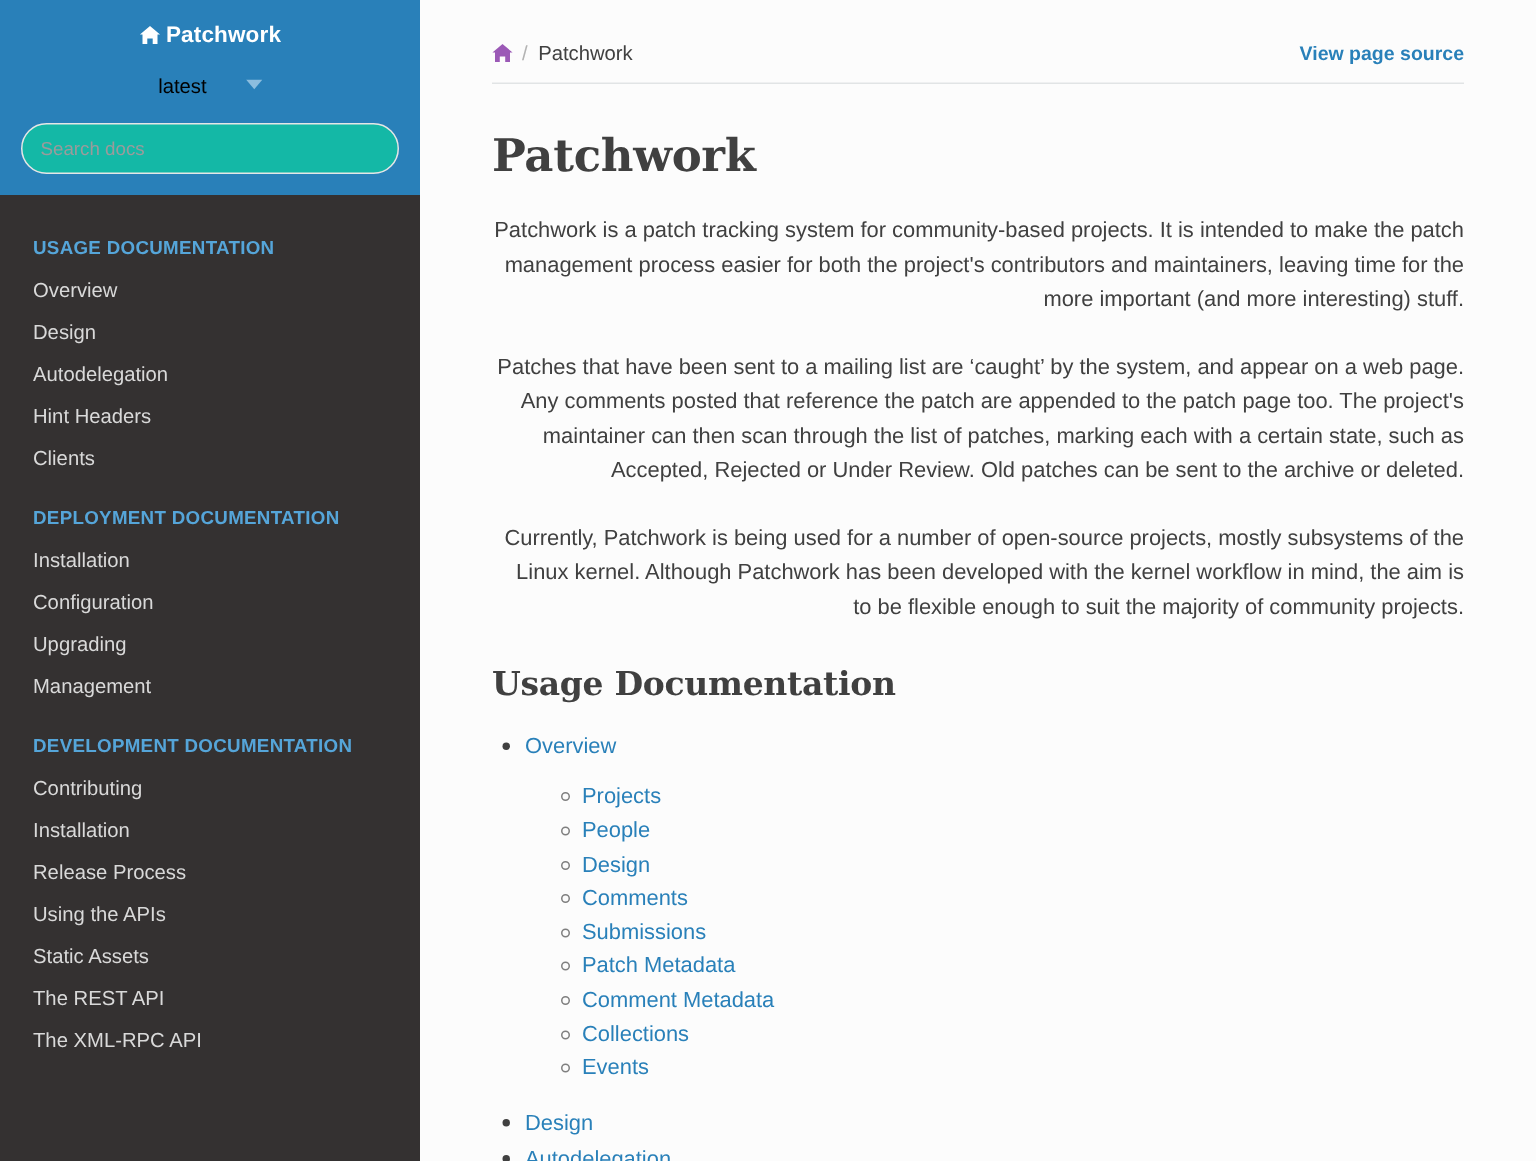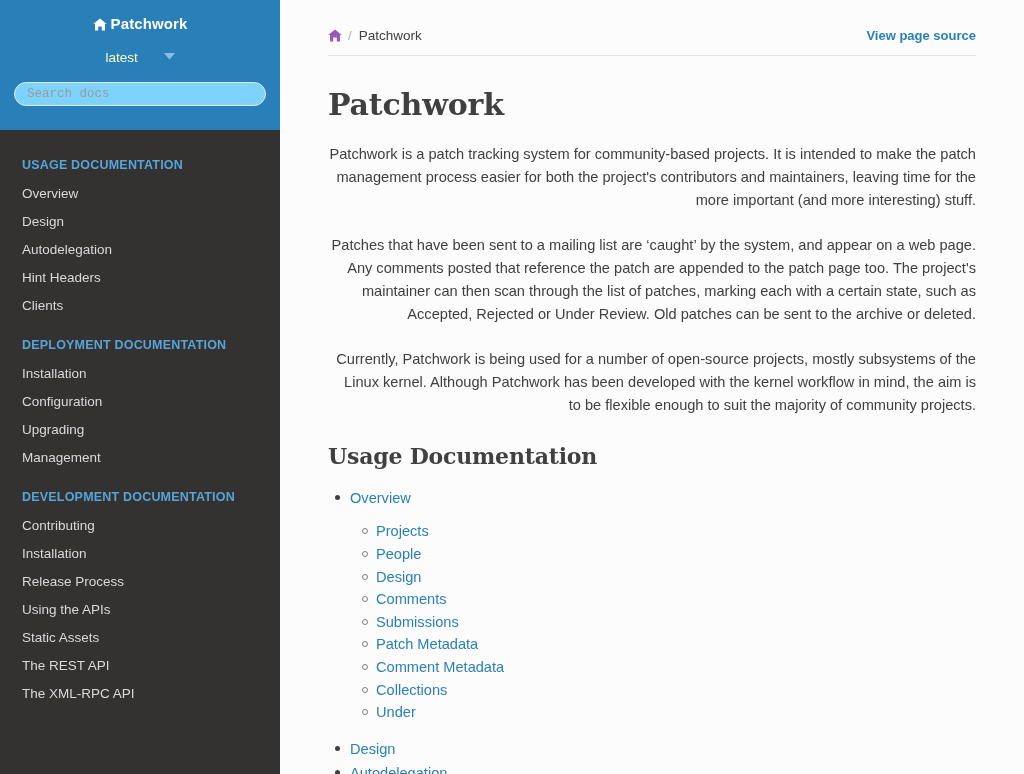--- a/index.html
+++ b/index.html
@@ -48,44 +48,44 @@
     letter-spacing: 0.1px;
   }
   .brand .home-icon {
     display: inline-block;
     vertical-align: -2px;
     margin-right: 4px;
   }
   .version-row {
     text-align: center;
     margin-top: 13px;
-    color: #fef9c3;
+    color: #000000;
     font-size: 13.5px;
     line-height: 16px;
   }
   .version-row .caret {
     display: inline-block;
     margin-left: 22px;
     vertical-align: 2px;
   }
   .search-wrap {
     padding: 0 14px;
     margin-top: 16px;
   }
   .search-input {
     width: 100%;
     box-sizing: border-box;
-    height: 24px;
+    height: 34px;
     border: 1px solid #e6e6e6;
     border-radius: 50px;
     padding: 3px 12px;
     font-size: 12.5px;
-    font-family: Liberation Mono, monospace;
-    color: #404040;
-    background: #7dd3fc;
+    font-family: Liberation Sans, sans-serif;
+    color: #404040;
+    background: #14b8a6;
     outline: none;
   }
   .search-input::placeholder {
     color: #9b9b9b;
   }
 
   .nav-scroll {
     padding-top: 10px;
   }
   .nav-section-title {
@@ -198,21 +198,21 @@
     border-radius: 50%;
     background: #404040;
   }
   ul.toc ul.toc-sub {
     list-style: none;
     margin: 11px 0 14px 0;
     padding: 0 0 0 22px;
   }
   ul.toc ul.toc-sub > li {
     position: relative;
-    margin: 0 0 0 4px;
+    margin: 0 0 0 16px;
     line-height: 22.6px;
   }
   ul.toc ul.toc-sub > li > .bullet-open {
     position: absolute;
     left: -14px;
     top: 8px;
     width: 4px;
     height: 4px;
     border-radius: 50%;
     border: 1px solid #7f7f7f;
@@ -350,21 +350,21 @@
             <li>
               <span class="bullet-open"></span>
               <a class="toc-link">Comment Metadata</a>
             </li>
             <li>
               <span class="bullet-open"></span>
               <a class="toc-link">Collections</a>
             </li>
             <li>
               <span class="bullet-open"></span>
-              <a class="toc-link">Under</a>
+              <a class="toc-link">Events</a>
             </li>
           </ul>
         </li>
 
         <li>
           <span class="bullet"></span>
           <a class="toc-link">Design</a>
         </li>
 
         <li>

